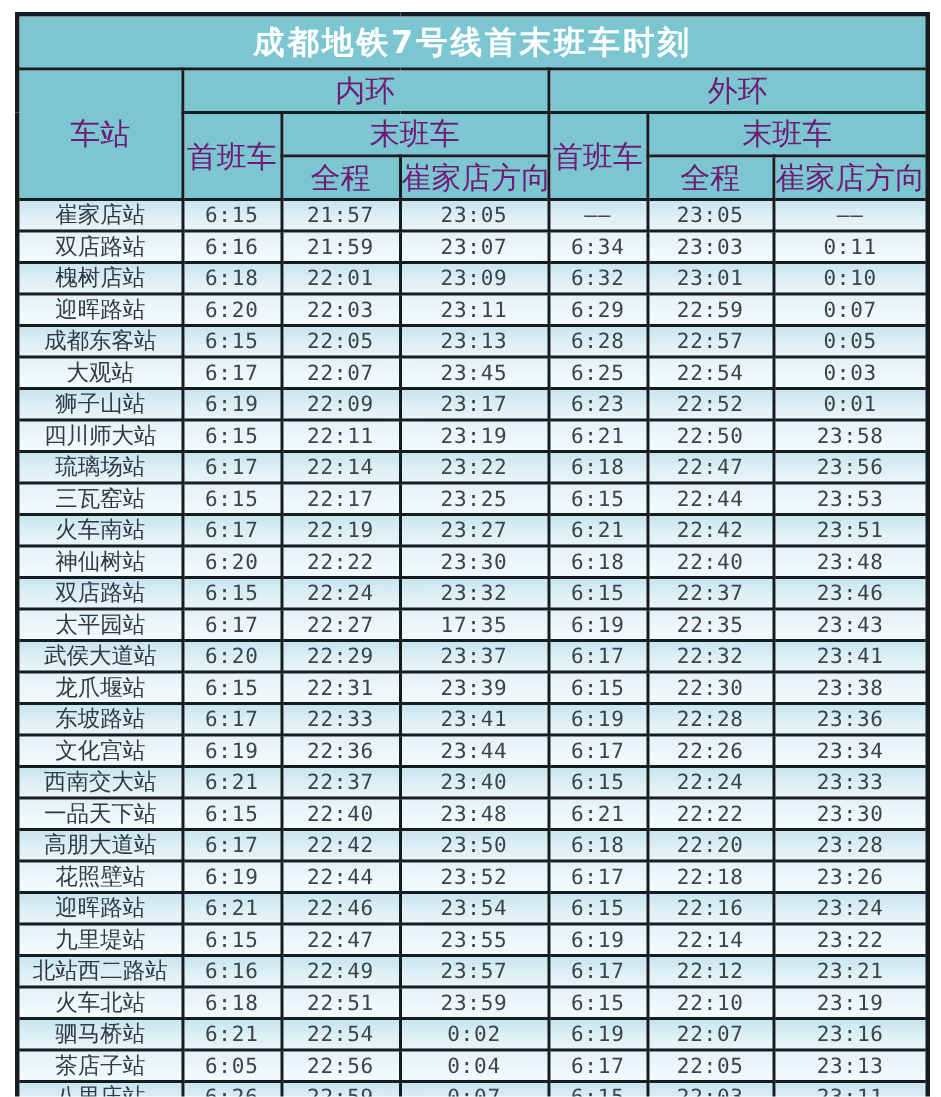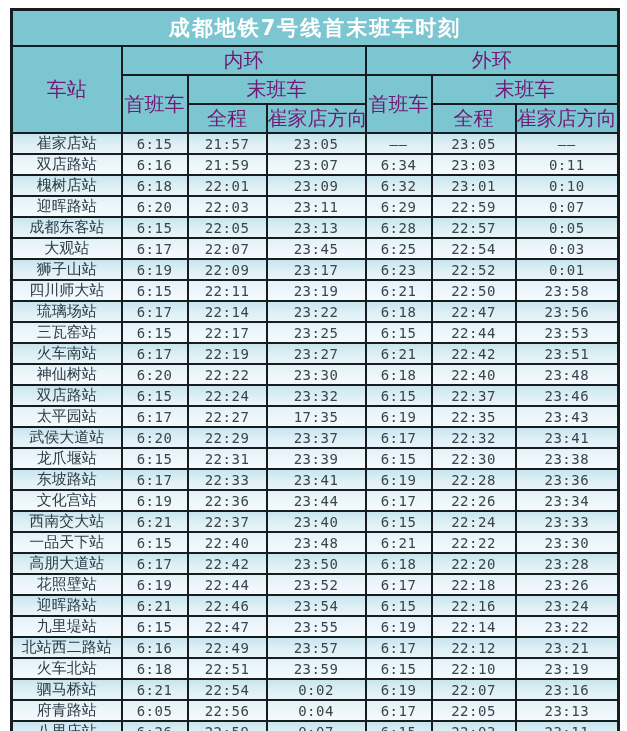--- a/index.html
+++ b/index.html
@@ -341,21 +341,21 @@
         <tr class="row-odd">
           <td class="station">驷马桥站</td>
           <td>6:21</td>
           <td>22:54</td>
           <td>0:02</td>
           <td>6:19</td>
           <td>22:07</td>
           <td>23:16</td>
         </tr>
         <tr class="row-even">
-          <td class="station">府青路站</td>
+          <td class="station">茶店子站</td>
           <td>6:05</td>
           <td>22:56</td>
           <td>0:04</td>
           <td>6:17</td>
           <td>22:05</td>
           <td>23:13</td>
         </tr>
         <tr class="row-odd">
           <td class="station">八里庄站</td>
           <td>6:26</td>

